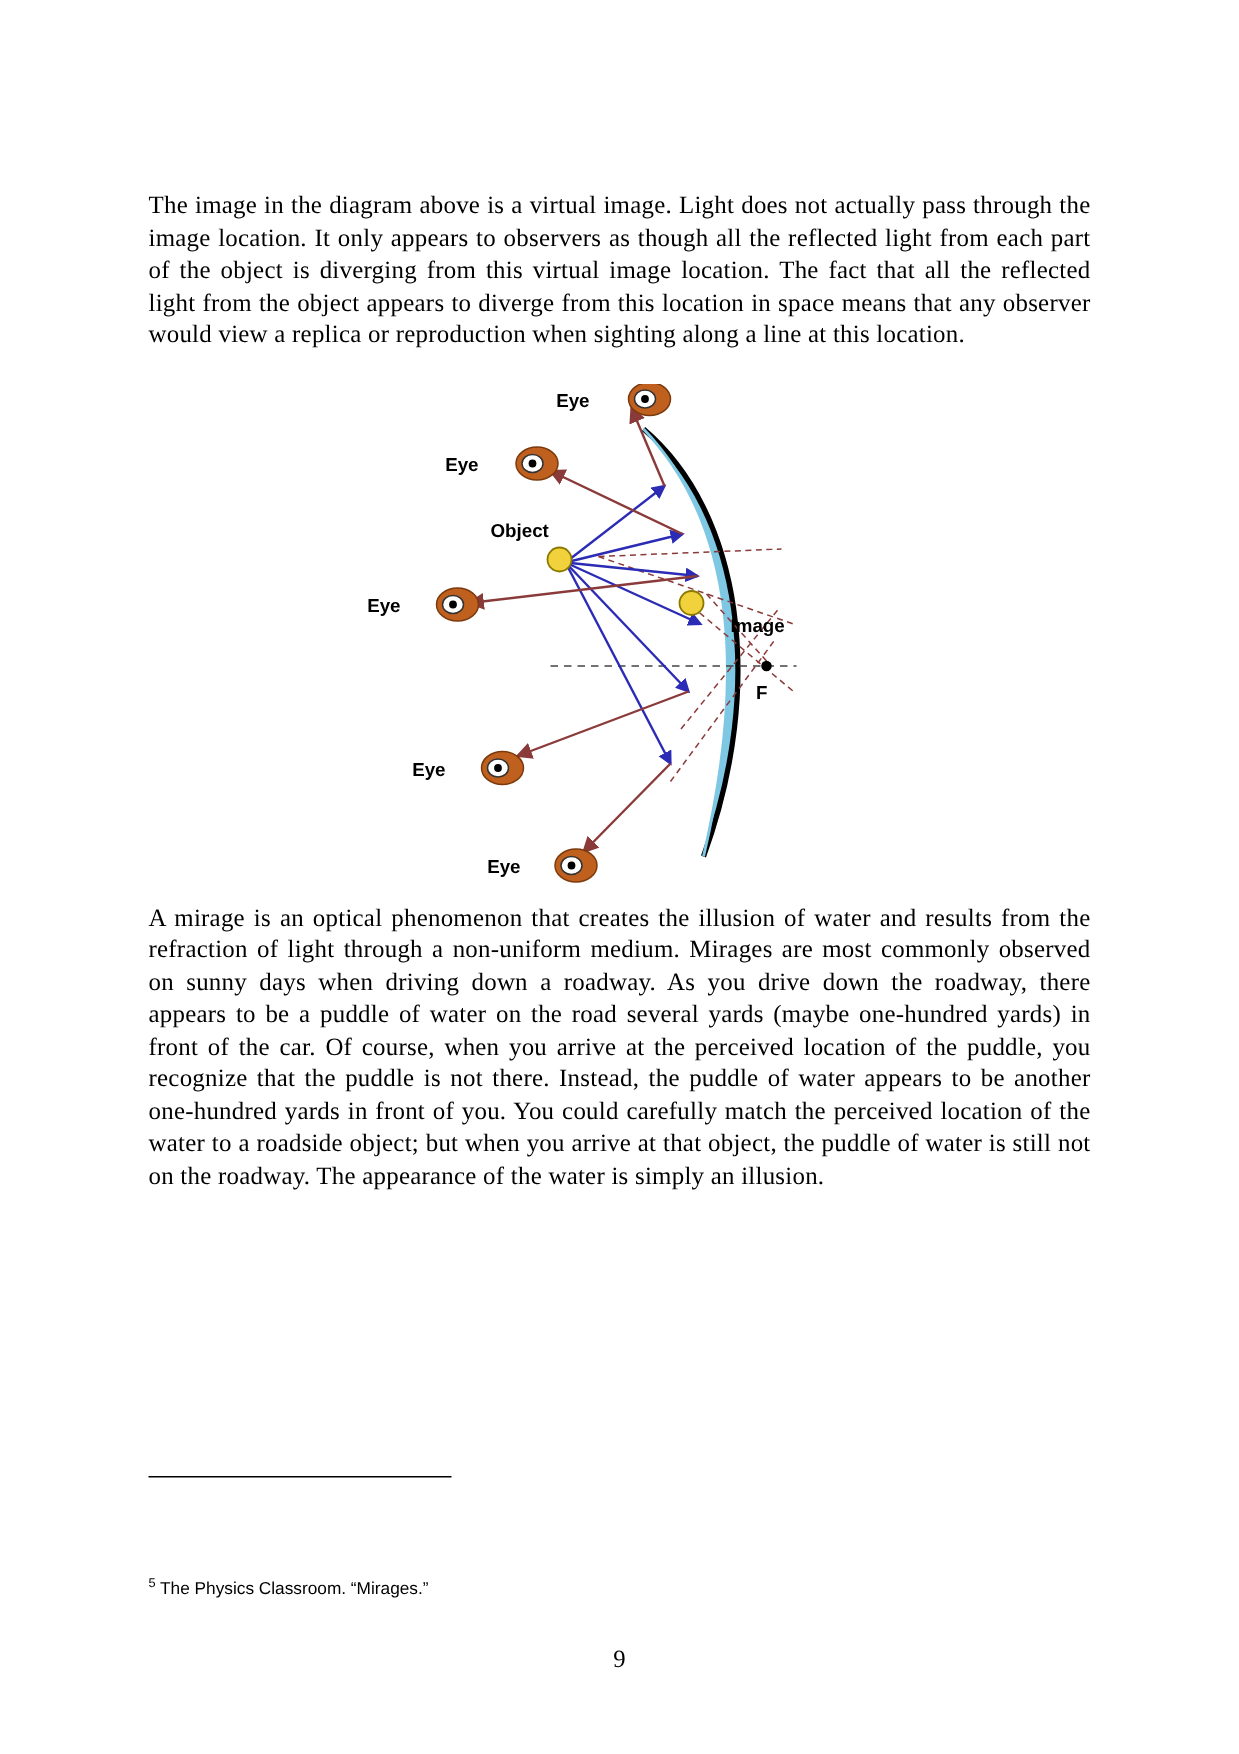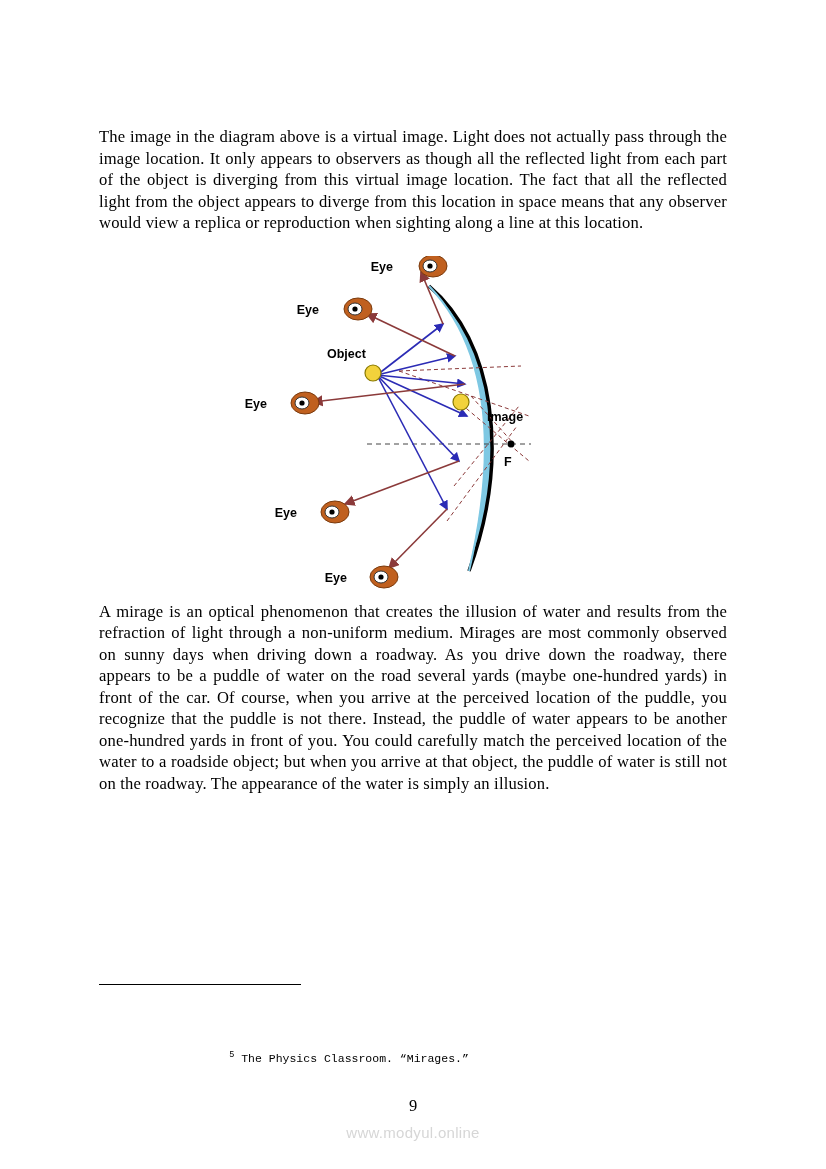--- a/index.html
+++ b/index.html
@@ -62,24 +62,23 @@
     top: 984px;
     width: 202px;
     height: 0;
     border-top: 1px solid #000;
   }
   .footnote {
     position: absolute;
     left: 99px;
     top: 1050px;
     width: 500px;
-    font-family: Liberation Mono, monospace;
+    font-family: Liberation Sans, sans-serif;
     font-size: 11.5px;
     color: #000;
-    text-align: center;
   }
   .footnote sup {
     font-size: 8.5px;
   }
   .page-number {
     position: absolute;
     left: 0;
     top: 1096px;
     width: 826px;
     text-align: center;
@@ -203,15 +202,14 @@
   </div>
 
   <div class="footnote-rule"></div>
 
   <div class="footnote">
     <sup>5</sup><span> The Physics Classroom. “Mirages.”</span>
   </div>
 
   <div class="page-number">9</div>
 
-  <div class="watermark">www.modyul.online</div>
 
 </div>
 
 </body></html>

